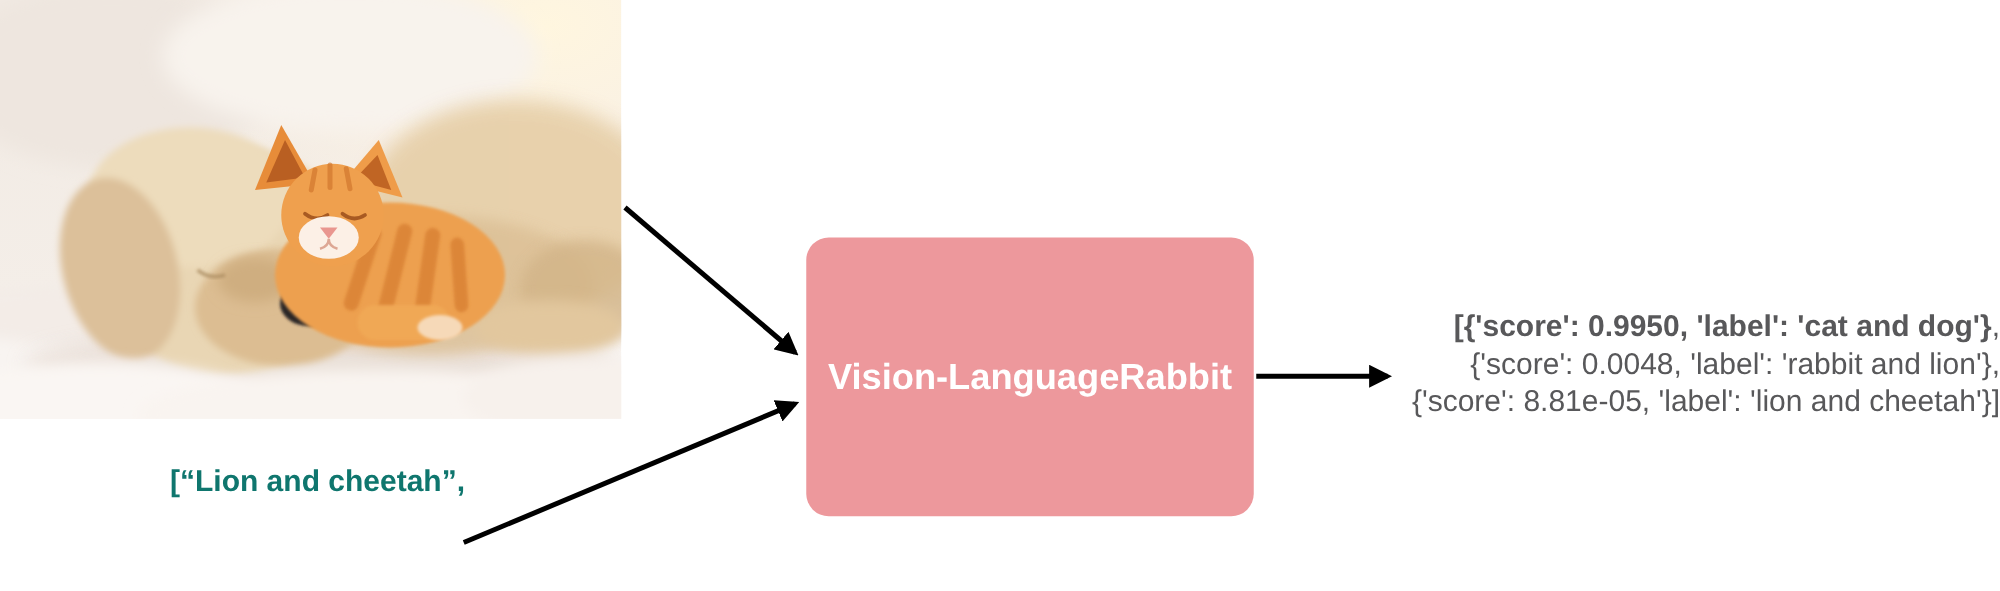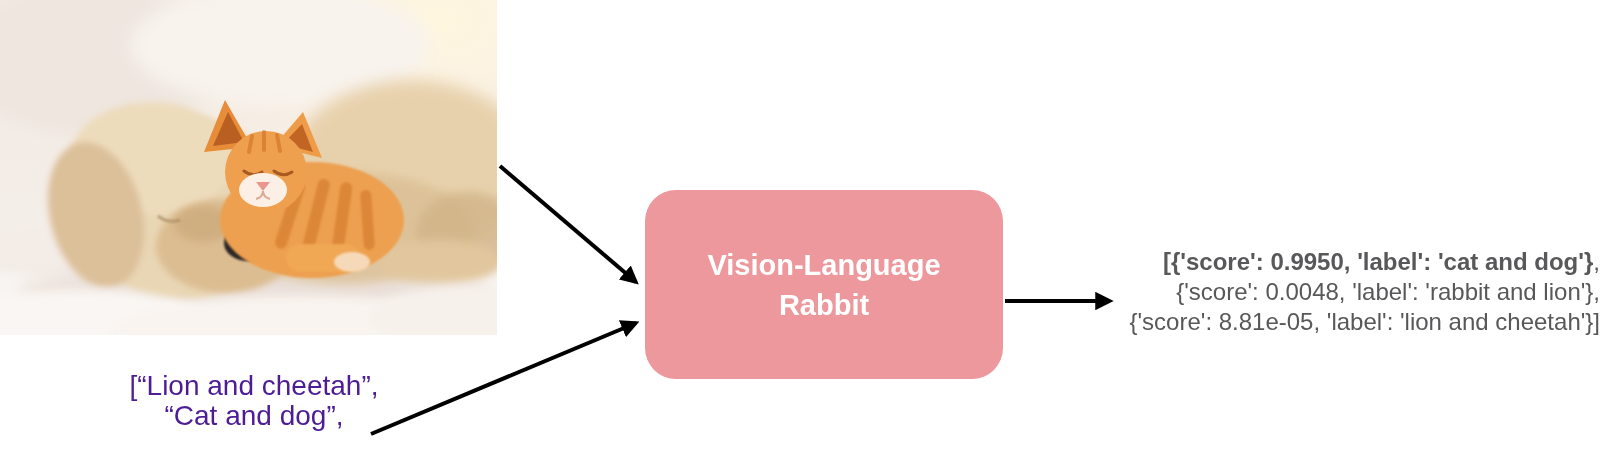--- a/index.html
+++ b/index.html
@@ -6,27 +6,27 @@
   .canvas{
     position:relative;width:1600px;height:473px;background:#ffffff;overflow:hidden;
     font-family:"Liberation Sans", sans-serif;
   }
   .photo{
     position:absolute;left:0;top:0;width:497px;height:335px;
   }
   .photo svg{display:block;width:497px;height:335px;}
   .labels{
     position:absolute;left:104px;top:371px;width:300px;
-    text-align:center;font-size:28px;line-height:30px;color:#4c1d95;
+    text-align:center;font-size:24px;line-height:30px;color:#0f766e;font-weight:bold;
   }
   .arrows{position:absolute;left:0;top:0;width:1600px;height:473px;pointer-events:none;}
   .model-box{
-    position:absolute;left:645px;top:190px;width:358px;height:189px;
-    background:#ed989c;border-radius:31px;
-    display:flex;flex-direction:column;align-items:center;justify-content:center;
+    position:absolute;left:645px;top:190px;width:358px;height:223px;
+    background:#ed989c;border-radius:18px;
+    display:flex;flex-direction:row;align-items:center;justify-content:center;
     color:#ffffff;font-weight:bold;font-size:29px;line-height:40px;text-align:center;
   }
   .output{
     position:absolute;left:1100px;top:247px;width:500px;
     text-align:right;font-size:24px;line-height:30px;color:#58585a;
   }
   .output .bold{font-weight:bold;}
 </style>
 </head>
 <body>
@@ -110,21 +110,20 @@
       <path d="M263 191 q0 6 -7 8 M263 191 q0 6 7 8" stroke="#dda794" stroke-width="2" fill="none"></path>
 
       <ellipse cx="80" cy="322" rx="130" ry="32" fill="#faf6f3" filter="url(#b5)"></ellipse>
       <ellipse cx="300" cy="332" rx="190" ry="36" fill="#f9f4f0" filter="url(#b5)"></ellipse>
       <ellipse cx="465" cy="318" rx="95" ry="32" fill="#f7f1ec" filter="url(#b5)"></ellipse>
     </svg>
   </div>
 
   <div class="labels">
     <div>[“Lion and cheetah”,</div>
-    <div>“Cat and dog”,</div>
   </div>
 
   <svg class="arrows" viewBox="0 0 1600 473">
     <defs>
       <marker id="ah" viewBox="0 0 10 10" refX="8" refY="5" markerWidth="4.6" markerHeight="4.6" orient="auto-start-reverse">
         <path d="M0 0 L10 5 L0 10 Z" fill="#000000"></path>
       </marker>
     </defs>
     <line x1="500" y1="166" x2="636" y2="282" stroke="#000000" stroke-width="4" marker-end="url(#ah)"></line>
     <line x1="371" y1="434" x2="636" y2="323" stroke="#000000" stroke-width="4" marker-end="url(#ah)"></line>

